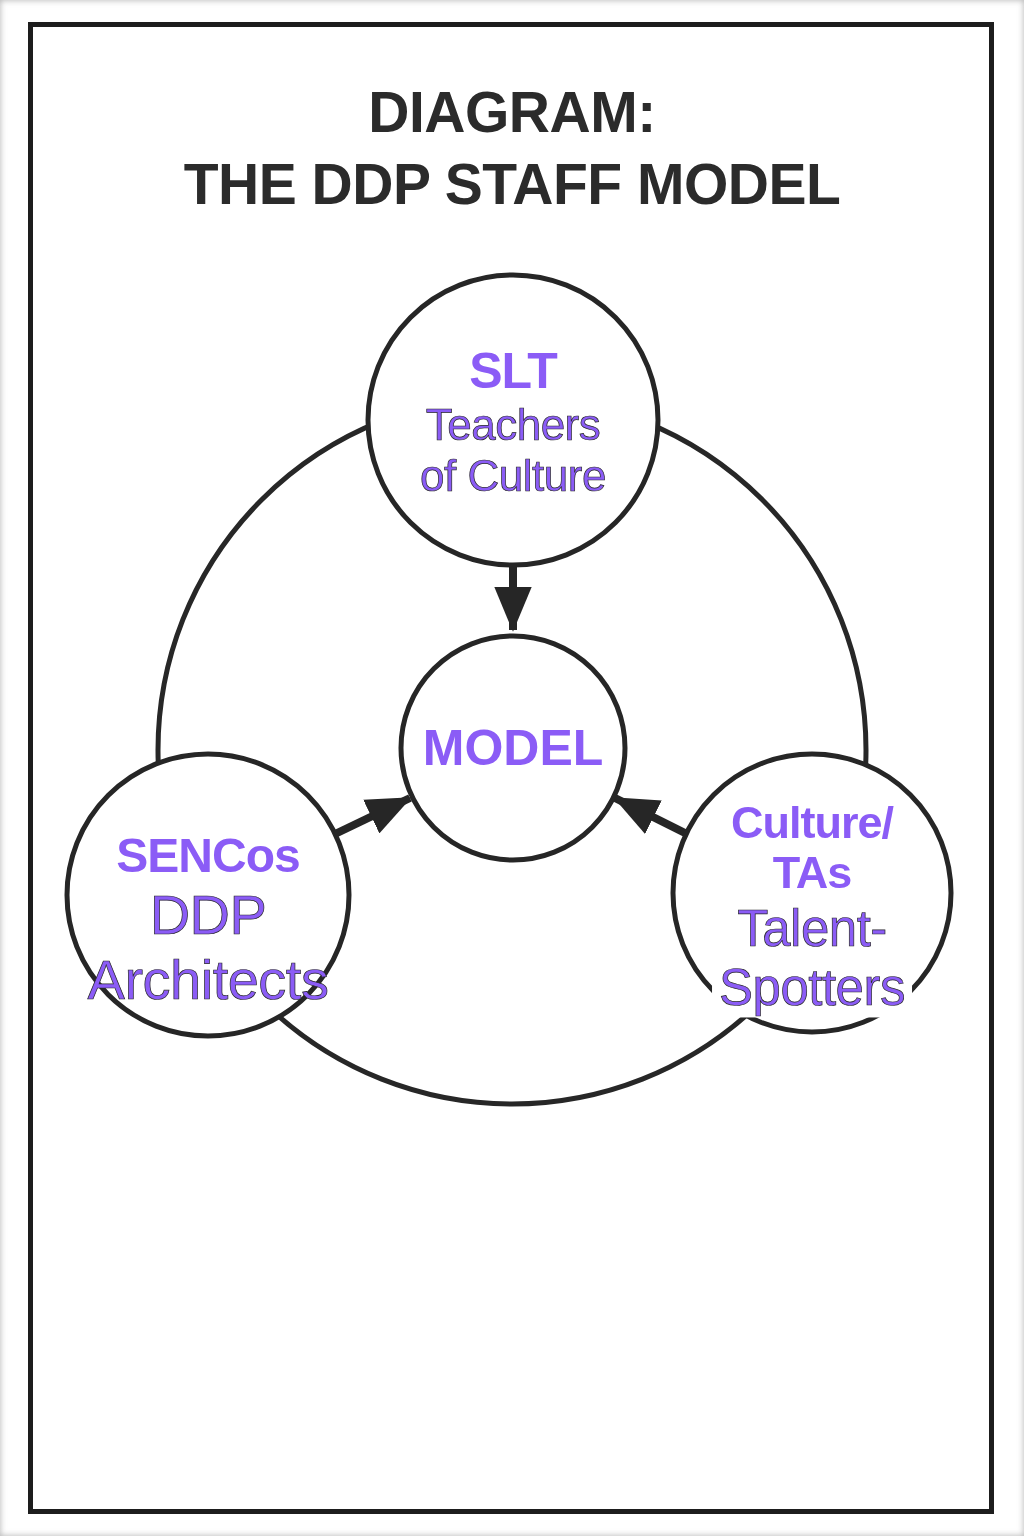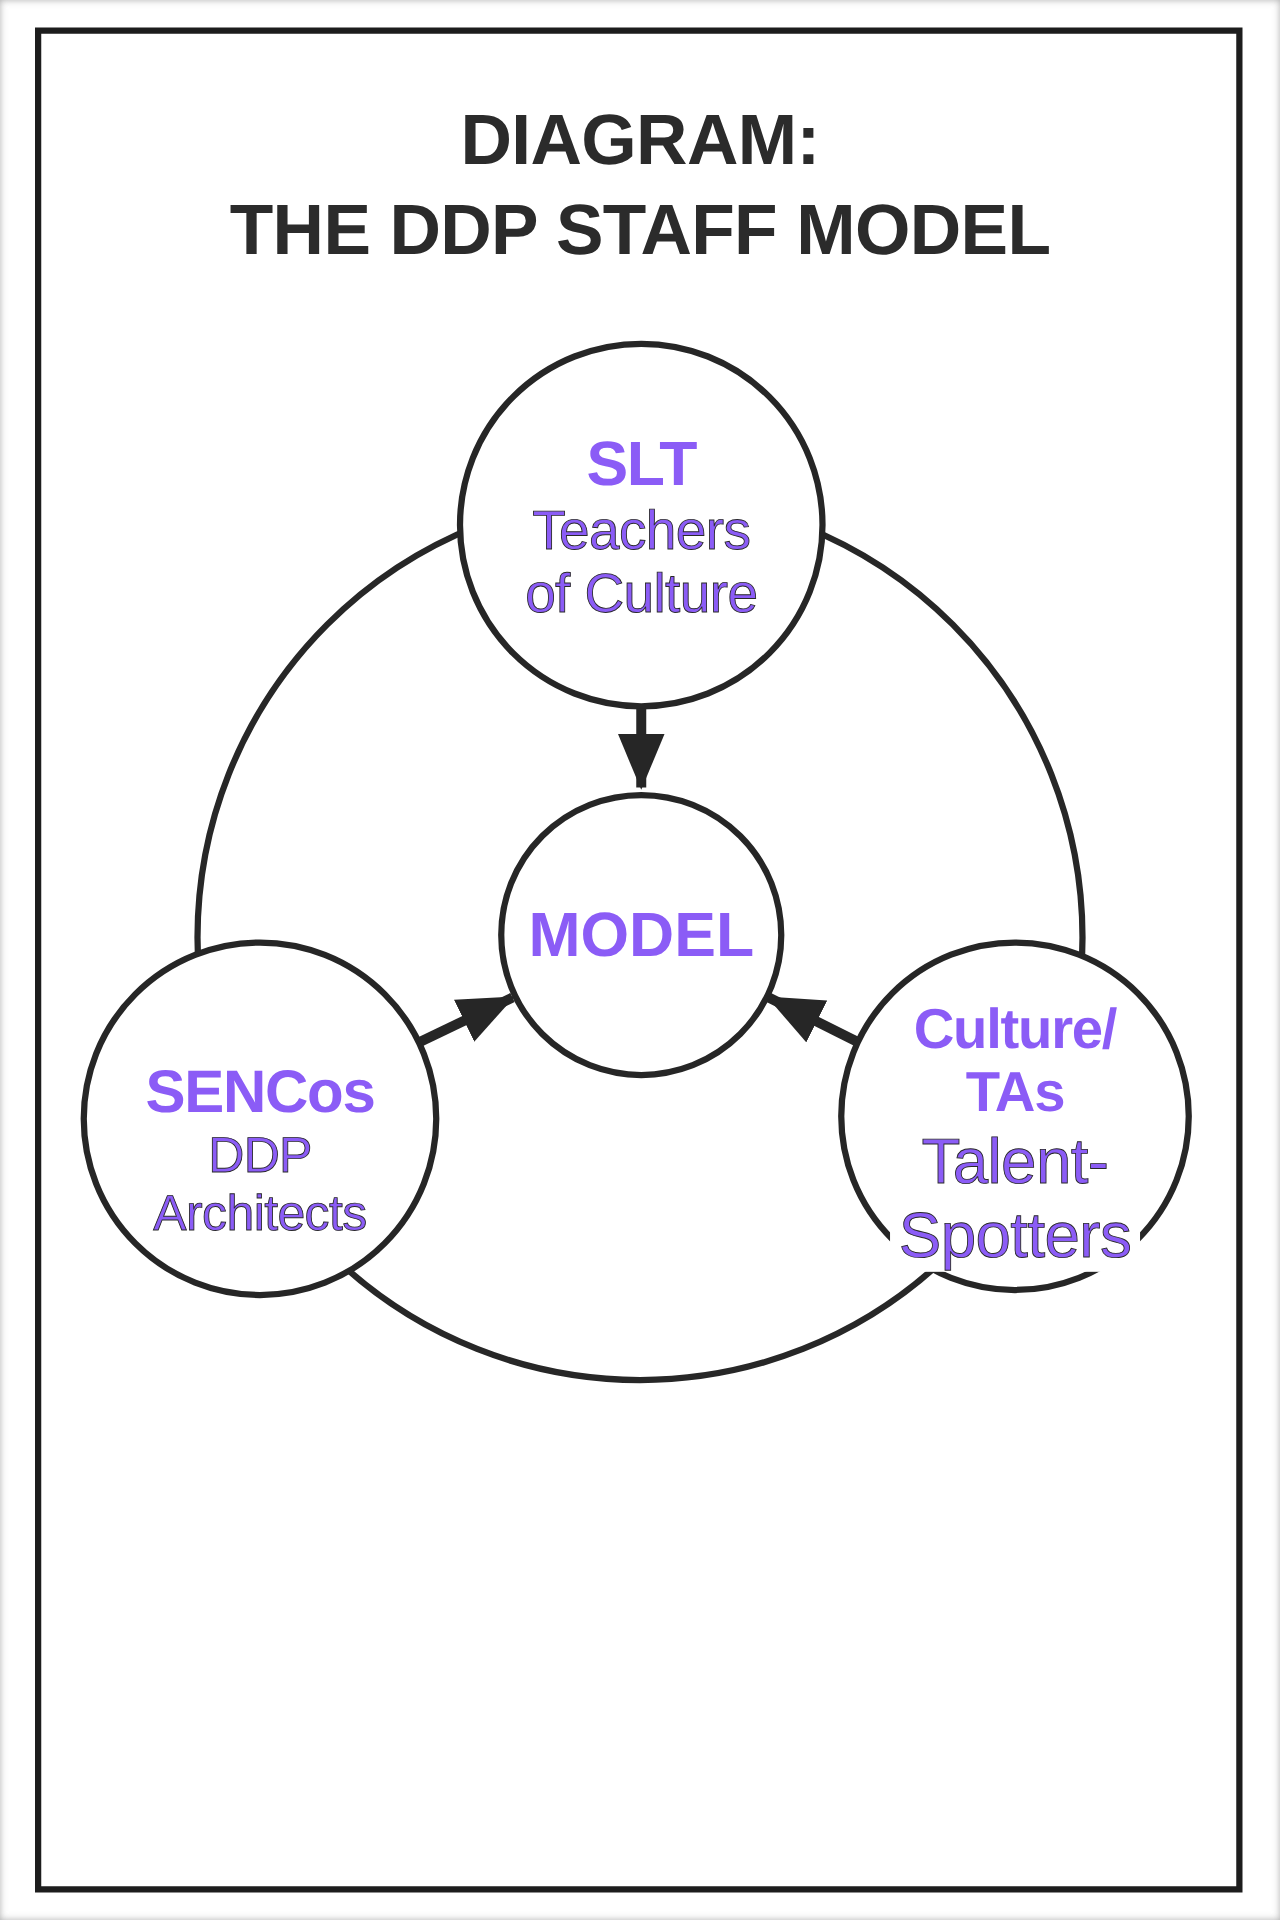--- a/index.html
+++ b/index.html
@@ -46,21 +46,21 @@
   }
   .node-sub{
     line-height:1.16;
     letter-spacing:-0.5px;
     -webkit-text-stroke:0.7px #282828;
   }
   .lbl-slt .node-title{font-size:50px;}
   .lbl-slt .node-sub{font-size:44px;}
   .lbl-pupil .node-title{font-size:50px;letter-spacing:0;}
   .lbl-sencos .node-title{font-size:48px;}
-  .lbl-sencos .node-sub{font-size:40px;}
+  .lbl-sencos .node-sub{font-size:56px;}
   .lbl-teachers .node-title{font-size:45px;}
   .lbl-teachers .node-sub{font-size:51px;}
   .lbl-teachers .node-sub span{
     background:#ffffff;
     padding:0 7px;
     display:inline-block;
   }
 </style>
 </head>
 <body>

